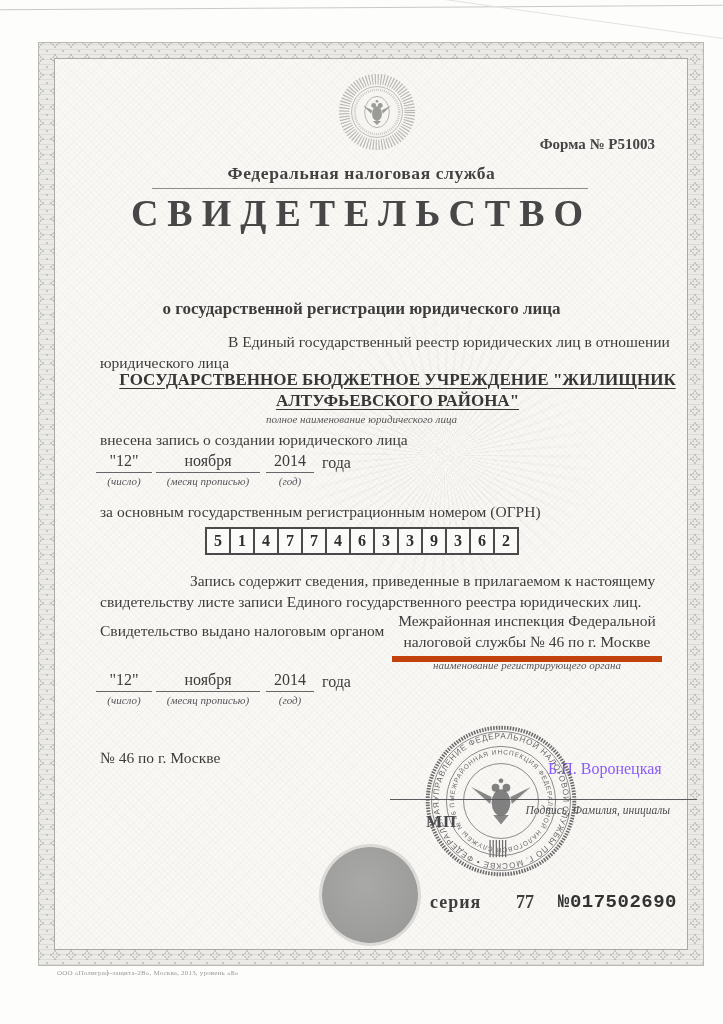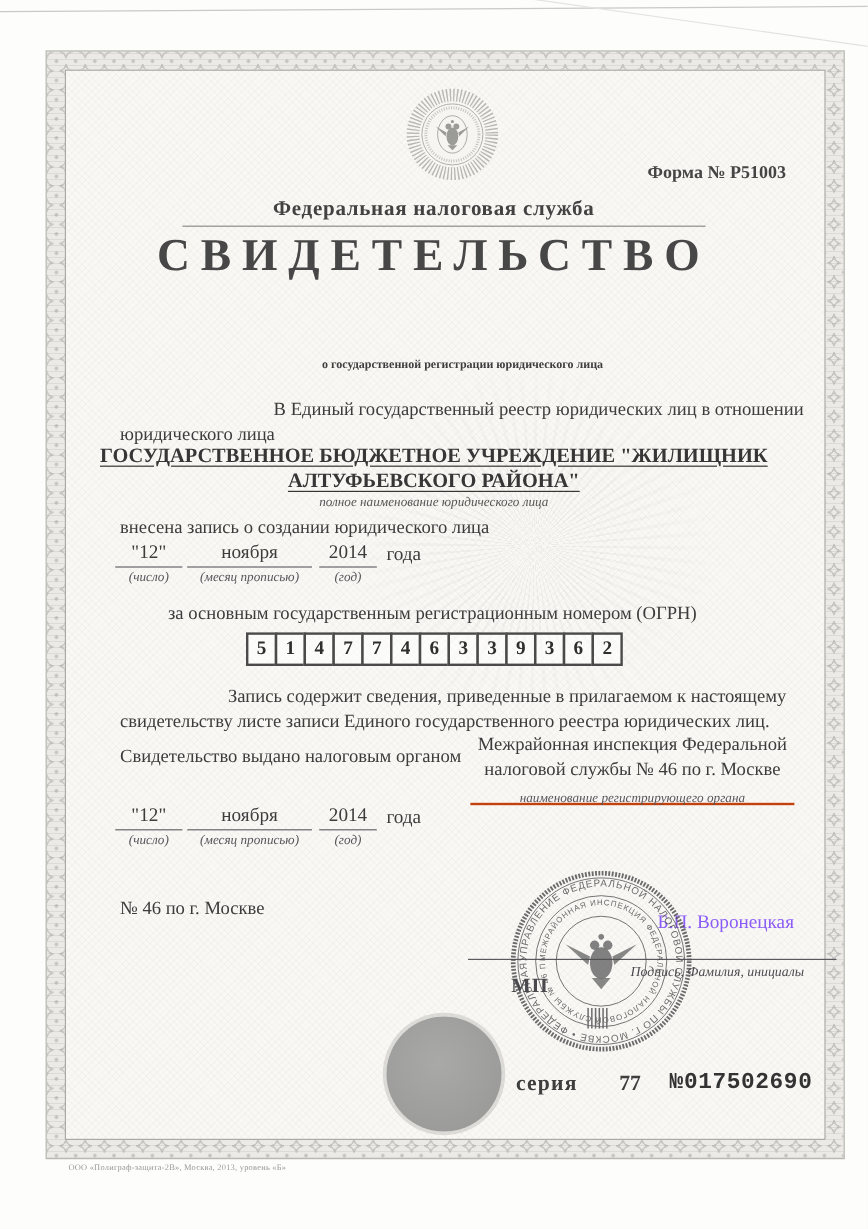--- a/index.html
+++ b/index.html
@@ -39,52 +39,52 @@
   }
 
   .abs{position:absolute;}
   .center{left:40px;width:643px;text-align:center;}
 
   .emblem{left:336px;top:71px;width:82px;height:82px;}
   .form-number{top:136px;left:480px;width:175px;text-align:right;font-size:15px;font-weight:bold;color:#454545;}
   .agency{top:163px;font-size:17.5px;font-weight:bold;letter-spacing:.6px;color:#424242;}
   .agency-rule{left:152px;top:188px;width:436px;height:1px;background:#8d8d89;}
   .title{top:191px;font-size:38px;font-weight:bold;letter-spacing:9px;color:#474747;}
-  .subtitle{top:299px;font-size:10px;font-weight:bold;color:#3d3d3d;padding-left:24px;}
+  .subtitle{top:299px;font-size:17px;font-weight:bold;color:#3d3d3d;}
 
   .body-text{font-size:15.5px;color:#3c3c3c;white-space:nowrap;}
   .intro1{left:228px;top:333px;}
   .intro2{left:100px;top:354px;}
 
-  .org-line{font-size:17px;font-weight:bold;color:#363636;text-decoration:underline;text-underline-offset:3px;}
+  .org-line{font-size:17px;font-weight:bold;color:#363636;text-decoration:underline;text-underline-offset:3px;padding-left:36px;}
   .org1{top:370px;}
   .org2{top:391px;}
   .org-caption{top:413px;font-size:11px;font-style:italic;color:#555;}
 
   .record-line{left:100px;top:431px;}
 
   .date-field{position:absolute;text-align:center;}
   .date-value{font-size:16px;color:#3c3c3c;border-bottom:1px solid #66666a;padding:0 4px 2px 4px;}
   .date-label{font-size:11px;font-style:italic;color:#55555a;padding-top:2px;white-space:nowrap;}
   .date-suffix{position:absolute;font-size:16px;color:#3c3c3c;}
 
-  .ogrn-line{left:100px;top:503px;margin-left:40px;}
+  .ogrn-line{left:100px;top:503px;}
   .ogrn-row{left:205px;top:527px;display:flex;}
   .ogrn-cell{
     width:22px;height:24px;border:2px solid #4a4a4a;margin-left:-2px;
     display:flex;align-items:center;justify-content:center;
     font-size:16px;font-weight:bold;color:#2f2f2f;background:rgba(255,255,255,.55);
   }
   .ogrn-cell:first-child{margin-left:0;}
 
   .note1{left:190px;top:572px;}
   .note2{left:100px;top:593px;}
 
   .issued-label{left:100px;top:622px;}
-  .issuing-org{left:392px;top:610px;width:270px;text-align:center;border-bottom:2px solid #c2410c;padding-bottom:17px;}
+  .issuing-org{left:392px;top:610px;width:270px;text-align:center;border-bottom:6px solid #c2410c;padding-bottom:4px;}
   .issuing-org div{font-size:15.5px;line-height:21px;color:#3c3c3c;}
   .issuing-caption{left:392px;top:659px;width:270px;text-align:center;font-size:11px;font-style:italic;color:#55555a;}
 
   .official{left:100px;top:747px;font-size:15.5px;line-height:21px;color:#3c3c3c;}
 
   .sig-line{left:390px;top:799px;width:307px;height:1px;background:#5a5a5e;}
   .sig-name{left:548px;top:760px;font-size:16px;color:#8b5cf6;white-space:nowrap;}
   .sig-caption{left:498px;top:804px;width:172px;text-align:right;font-size:11.5px;font-style:italic;color:#4c4c50;white-space:nowrap;}
   .mp-mark{left:426px;top:812px;font-size:17px;font-weight:bold;color:#4a4a4e;letter-spacing:1px;}
 

